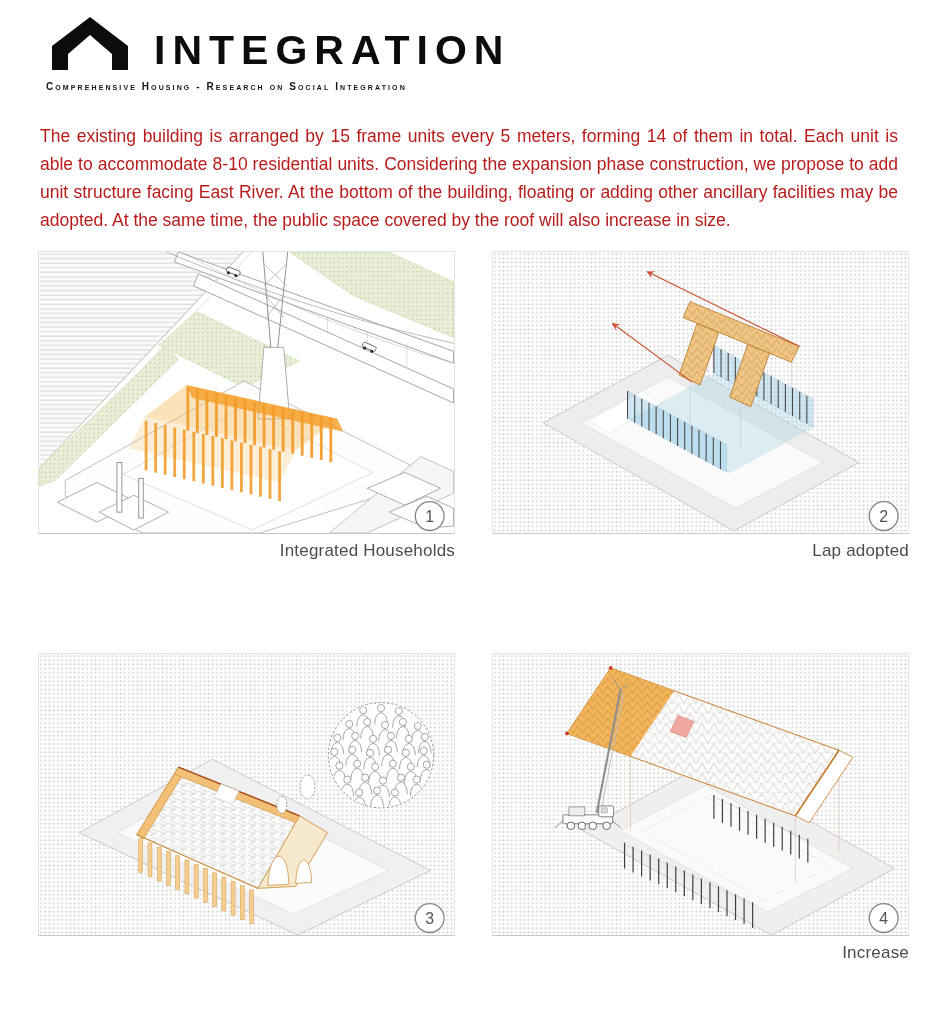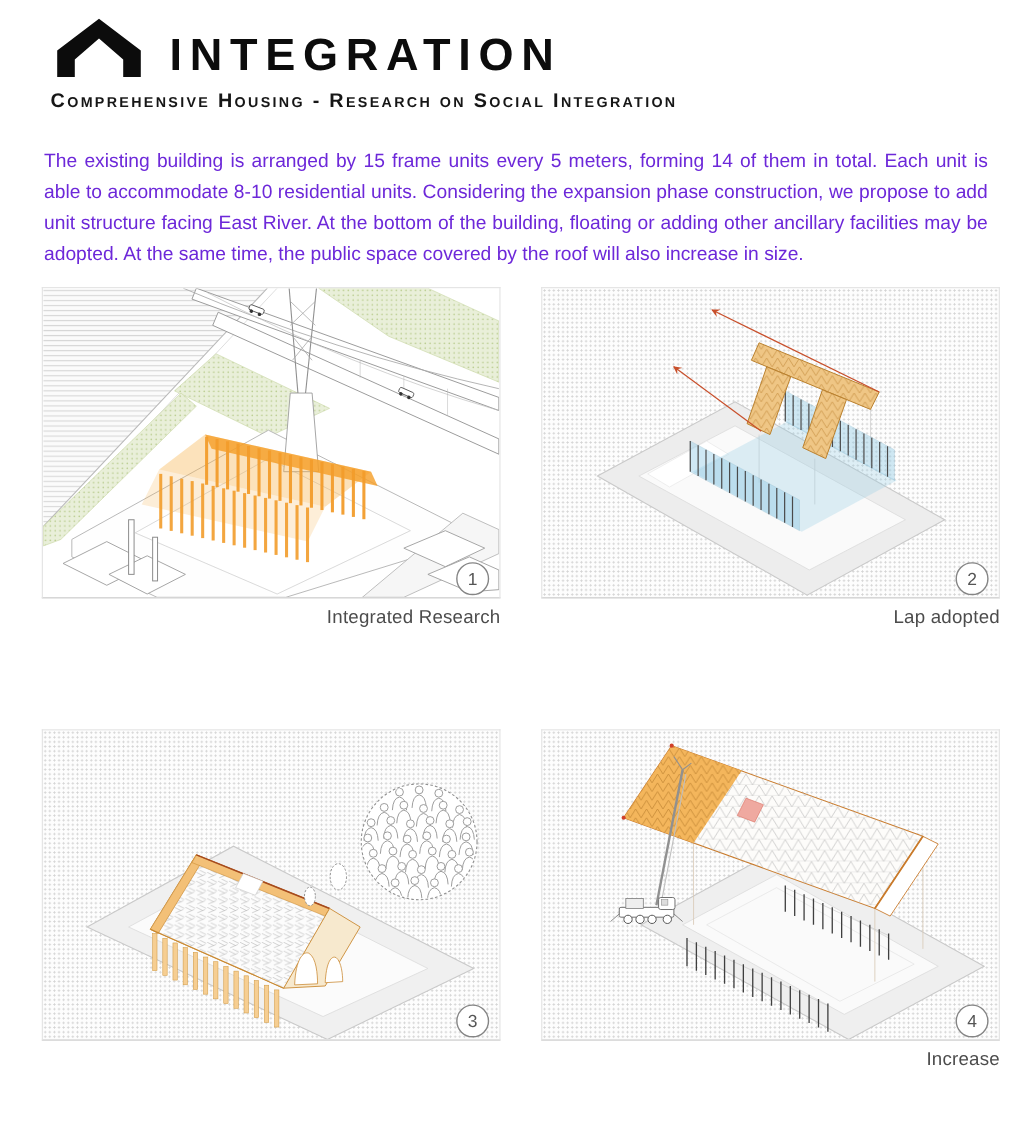--- a/index.html
+++ b/index.html
@@ -4,24 +4,24 @@
 <style>
   html,body { margin:0; padding:0; background:#ffffff; }
   body { width:936px; font-family:"Liberation Sans", sans-serif; color:#1a1a1a; }
 
   .header { margin:12px 38px 0 46px; }
   .header-top { display:flex; align-items:flex-end; gap:20px; }
   .logo svg { display:block; }
   .title { font-size:41px; font-weight:bold; letter-spacing:7px; line-height:1;
            padding-bottom:3px; color:#0c0c0c; white-space:nowrap; }
   .subtitle { margin-top:7px; font-variant:small-caps; font-weight:bold;
-              font-size:18px; letter-spacing:2.1px; color:#161616; }
+              font-size:10px; letter-spacing:2.1px; color:#161616; }
 
   .intro { margin:30px 38px 0 40px; font-size:17.5px; line-height:28px;
-           text-align:justify; color:#6d28d9; }
+           text-align:justify; color:#b91c1c; }
 
   .figures { margin:17px 27px 28px 38px; display:grid;
              grid-template-columns:417px 417px; column-gap:37px; row-gap:92px; }
   .panel { width:417px; height:283px; box-sizing:border-box; position:relative;
            border:1px solid #e3e3e3; border-bottom-color:#c6c6c6; background:#fff;
            overflow:hidden; }
   .panel.dots { background-color:#fdfdfd;
     background-image:radial-gradient(#d4d4d4 0.8px, rgba(255,255,255,0) 1px);
     background-size:4.2px 4.2px; }
   .panel svg { display:block; width:100%; height:100%; }
@@ -164,21 +164,21 @@
             <use href="#sl1b" x="230.8" y="198.6"></use>
             <use href="#sl1b" x="240.4" y="200.8"></use>
         </g>
 
         <g>
           <circle cx="393" cy="266" r="14.5" fill="#fff" stroke="#858585" stroke-width="1.3"></circle>
           <text class="num" x="393" y="271.5" text-anchor="middle">1</text>
         </g>
       </svg>
     </div>
-    <div class="caption">Integrated Research</div>
+    <div class="caption">Integrated Households</div>
   </div>
 
   <div>
     <div class="panel dots">
       <svg viewBox="0 0 417 283">
         <defs>
           <pattern id="tz2" width="10" height="8" patternUnits="userSpaceOnUse">
             <path d="M0,8 L5,0 L10,8" fill="none" stroke="#B97F2D" stroke-width="0.6"></path>
           </pattern>
           <marker id="arr2" viewBox="0 0 8 8" refX="7" refY="4" markerWidth="7" markerHeight="7" orient="auto">

